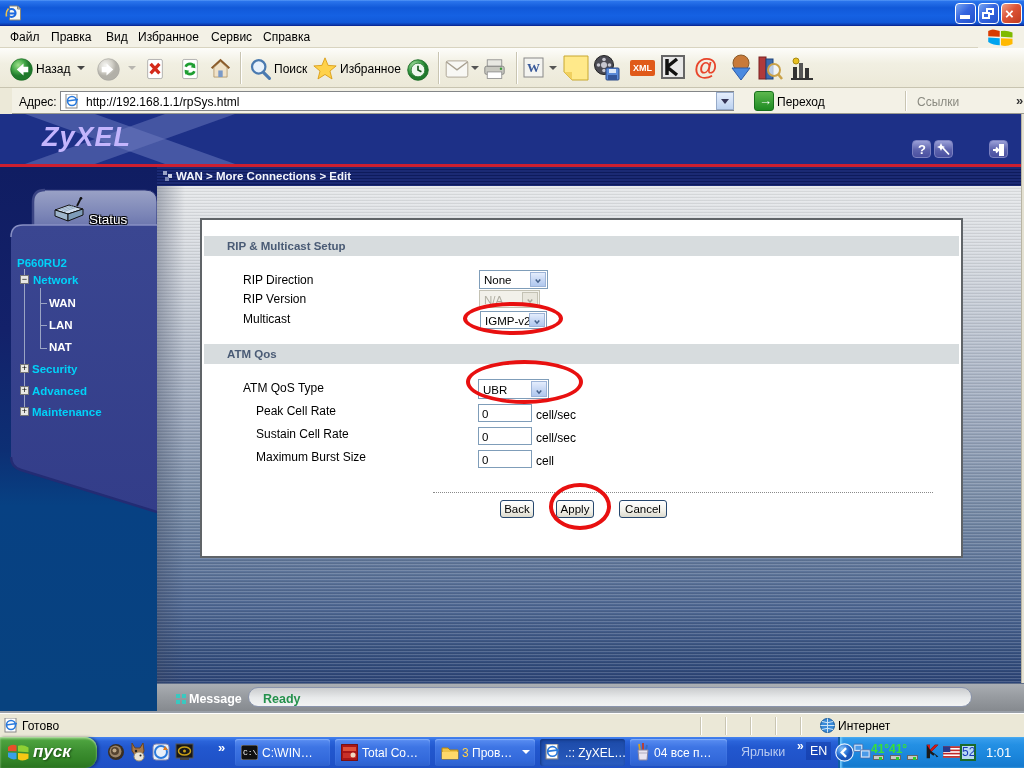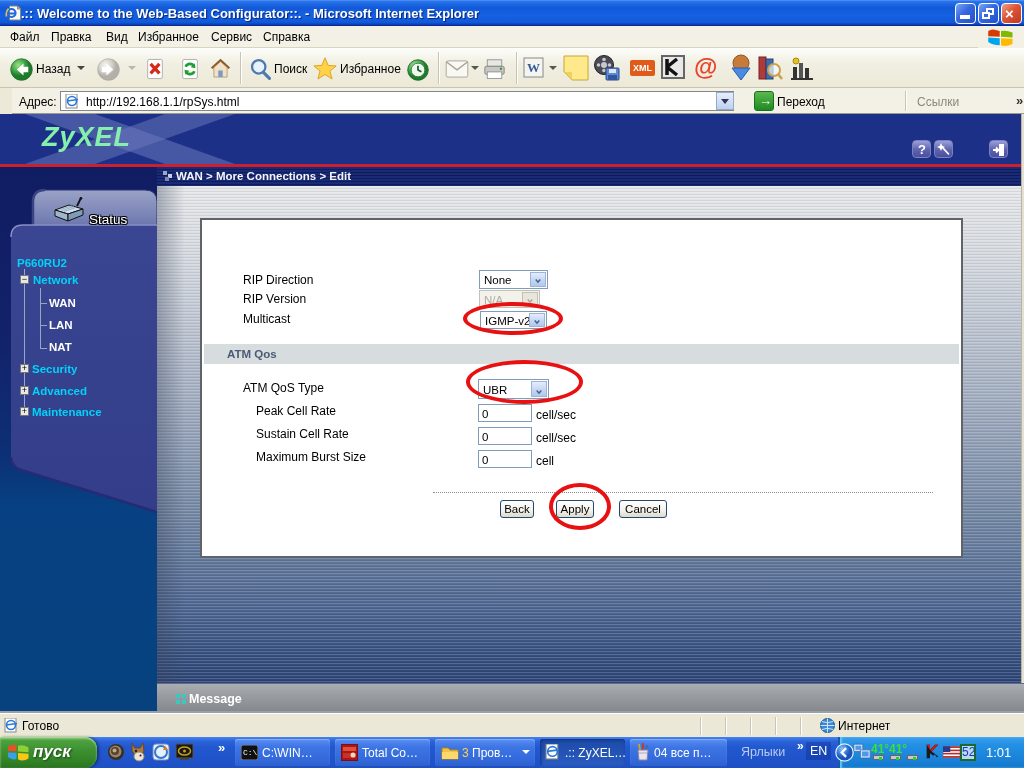--- a/index.html
+++ b/index.html
@@ -27,21 +27,21 @@
 #addrbar{left:0;top:88px;width:1024px;height:26px;background:#f3f1e6;border-bottom:1px solid #9a9a90;margin-left:12px;}
 #addrlabel{left:7px;top:7px;font-size:12px;color:#000;}
 #addrinput{left:48px;top:3px;width:674px;height:20px;background:#fff;border:1px solid #848688;border-right:none;}
 #addrtext{left:74px;top:7px;font-size:12px;color:#000;}
 #addrdrop{left:704px;top:4px;width:18px;height:18px;background:linear-gradient(180deg,#e6eefc,#bcd2f0);border:1px solid #96aac8;}
 #gobox{left:737px;top:3px;width:88px;height:21px;}
 #golabel{left:765px;top:7px;font-size:12px;}
 #linkslabel{left:905px;top:7px;font-size:12px;color:#8a8a80;}
 
 #pghead{left:0;top:114px;width:1024px;height:50px;background:#1d3087;overflow:hidden;}
-#zyxel{left:42px;top:8px;color:#86efac;font-weight:bold;font-style:italic;font-size:27px;letter-spacing:1px;}
+#zyxel{left:42px;top:8px;color:#c4b5fd;font-weight:bold;font-style:italic;font-size:27px;letter-spacing:1px;}
 #redline{left:0;top:164px;width:1024px;height:3px;background:#cc1f30;}
 #crumbbar{left:157px;top:167px;width:867px;height:19px;background:repeating-linear-gradient(180deg,#1b2a74 0 2px,#0e1b5c 2px 3px);}
 #crumbbar b{position:absolute;left:19px;top:3px;color:#f4f6fc;font-size:11.5px;}
 .hbtn{top:26px;width:19px;height:18px;border-radius:4px;background:linear-gradient(180deg,#9aa0d8 0%,#5d63ad 55%,#4a50a0 100%);border:1px solid #7a80c0;color:#fff;}
 
 #sidebar{left:0;top:167px;width:157px;height:546px;background:linear-gradient(180deg,#101d62 0%,#13216a 30%,#0d2f74 52%,#074183 62%,#07427f 100%);}
 .cy{color:#00d2f8;font-weight:bold;font-size:11.5px;position:absolute;}
 .wh{color:#fff;font-weight:bold;font-size:11.5px;position:absolute;}
 .ebox{position:absolute;width:9px;height:9px;background:#e8e8e4;border:1px solid #777;font-size:9px;line-height:7px;text-align:center;color:#000;}
 .tline{position:absolute;background:#9aa4c4;}
@@ -85,21 +85,20 @@
 <body>
 
 <div class="abs" id="titlebar">
   <svg class="abs ticon" viewBox="0 0 18 18">
       <path d="M4.5 2 L12.5 2 L15.5 5 L15.5 16 L4.5 16 Z" fill="#f8f8f2" stroke="#8a8678"></path>
       <path d="M12.5 2 L12.5 5 L15.5 5 Z" fill="#d8d4c4" stroke="#8a8678"></path>
       <circle cx="6.5" cy="9" r="4" fill="none" stroke="#1e6ae0" stroke-width="2.2"></circle>
       <path d="M2.5 9.5 L10.5 9.5" stroke="#1e6ae0" stroke-width="2"></path>
       <path d="M1.5 12.5 Q0.5 8 3.5 4.5" stroke="#e8c050" stroke-width="1.6" fill="none"></path>
     </svg>
-  <div class="abs" id="titletext">.:: Welcome to the Web-Based Configurator::. - Microsoft Internet Explorer</div>
   <div class="abs wbtn" id="btnmin">
       <span style="left:4px;top:11px;width:10px;height:4px;background:#fff;"></span>
     </div>
   <div class="abs wbtn" id="btnmax">
       <span style="left:7px;top:4px;width:8px;height:7px;border:2px solid #fff;background:none;"></span>
       <span style="left:3px;top:8px;width:8px;height:7px;border:2px solid #fff;background:#3666e0;"></span>
     </div>
   <div class="abs wbtn" id="btncls">
       <span style="left:3px;top:1px;font-size:15px;font-weight:bold;">×</span>
     </div>
@@ -345,20 +344,23 @@
   <span class="cy" style="left:32px;top:218px;">Advanced</span>
   <div class="ebox" style="left:20px;top:240px;">+</div>
   <span class="cy" style="left:32px;top:239px;">Maintenance</span>
 </div>
 
 <div class="abs" id="content">
     <div class="stripes"></div>
     <div class="lshadow"></div>
   </div>
 <div class="abs" id="panel">
+  <div class="sechead" style="top:16px;">
+      <b>RIP &amp; Multicast Setup</b>
+    </div>
   <span class="flabel" style="left:41px;top:54px;">RIP Direction</span>
   <span class="flabel" style="left:41px;top:73px;">RIP Version</span>
   <span class="flabel" style="left:41px;top:93px;">Multicast</span>
   <div class="sechead" style="top:124px;">
       <b>ATM Qos</b>
     </div>
   <span class="flabel" style="left:41px;top:162px;">ATM QoS Type</span>
   <span class="flabel" style="left:54px;top:185px;">Peak Cell Rate</span>
   <span class="flabel" style="left:54px;top:208px;">Sustain Cell Rate</span>
   <span class="flabel" style="left:54px;top:231px;">Maximum Burst Size</span>
@@ -414,20 +416,23 @@
 
 <div class="abs" id="msgblue"></div>
 <div class="abs" id="msgbar">
   <svg class="abs" style="left:19px;top:10px;" width="11" height="11" viewBox="0 0 11 11">
       <rect x="0" y="0" width="4" height="4" fill="#3ac8c0"></rect>
       <rect x="6" y="0" width="4" height="4" fill="#3ac8c0"></rect>
       <rect x="0" y="6" width="4" height="4" fill="#3ac8c0"></rect>
       <rect x="6" y="6" width="4" height="4" fill="#3ac8c0"></rect>
     </svg>
   <span class="lbl">Message</span>
+  <div id="msgpill">
+      <b>Ready</b>
+    </div>
 </div>
 
 <div class="abs" id="statusbar">
   <svg class="abs" style="left:4px;top:4px;" width="15" height="15" viewBox="0 0 15 15">
       <rect x="1" y="0" width="11" height="14" fill="#fff" stroke="#888"></rect>
       <circle cx="7" cy="7" r="4.5" fill="none" stroke="#2a7adc" stroke-width="1.6"></circle>
       <path d="M2 7 L13 5.5" stroke="#2a7adc" stroke-width="1.6"></path>
     </svg>
   <span class="txt" style="left:22px;top:5px;">Готово</span>
   <span class="tsep" style="left:700px;top:3px;height:18px;"></span>

